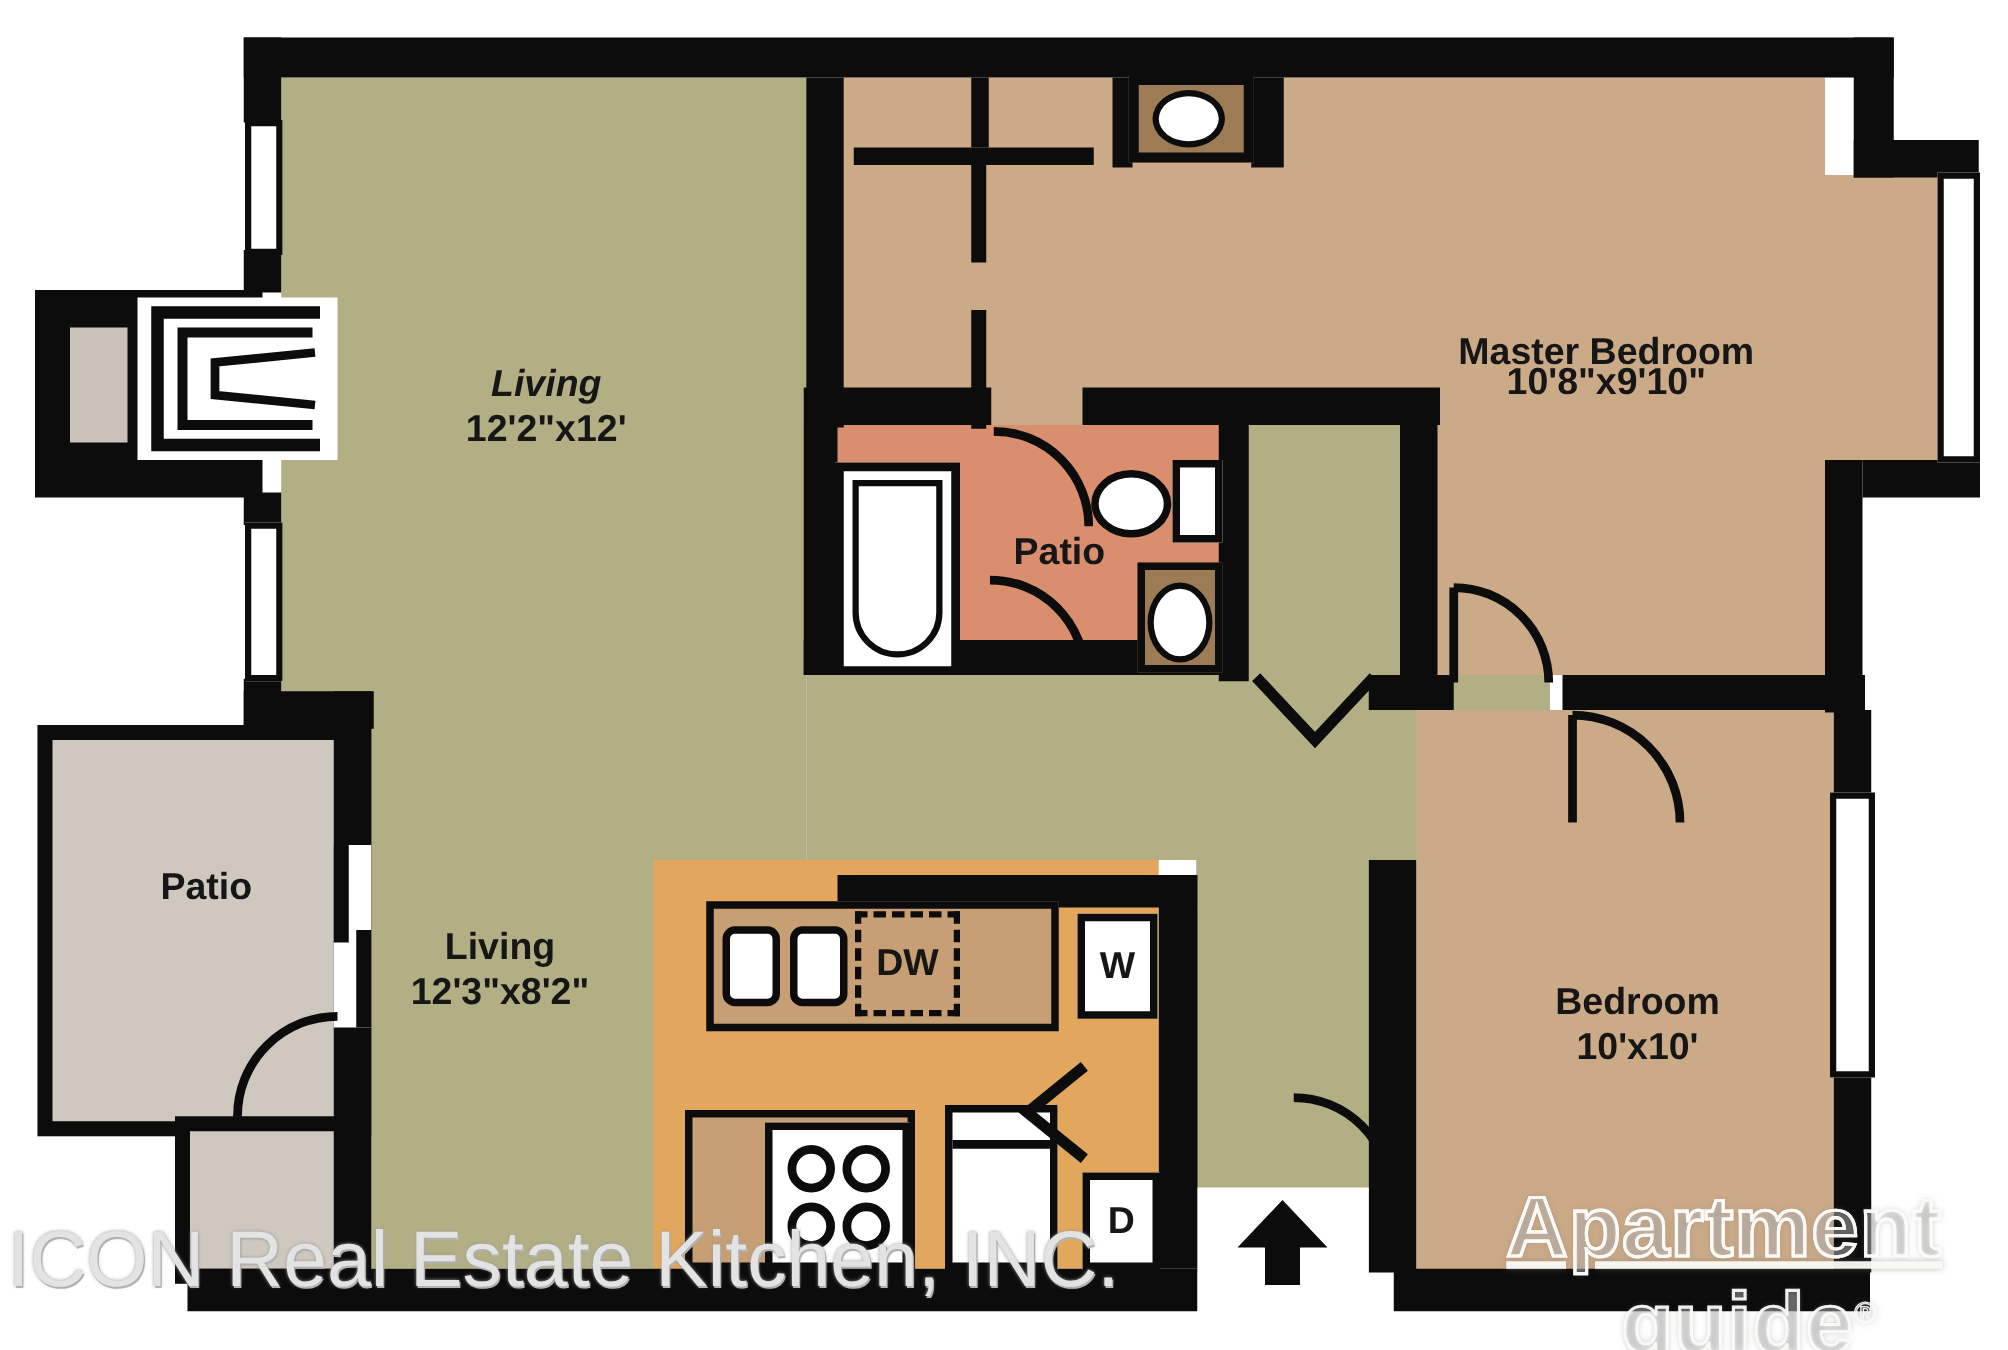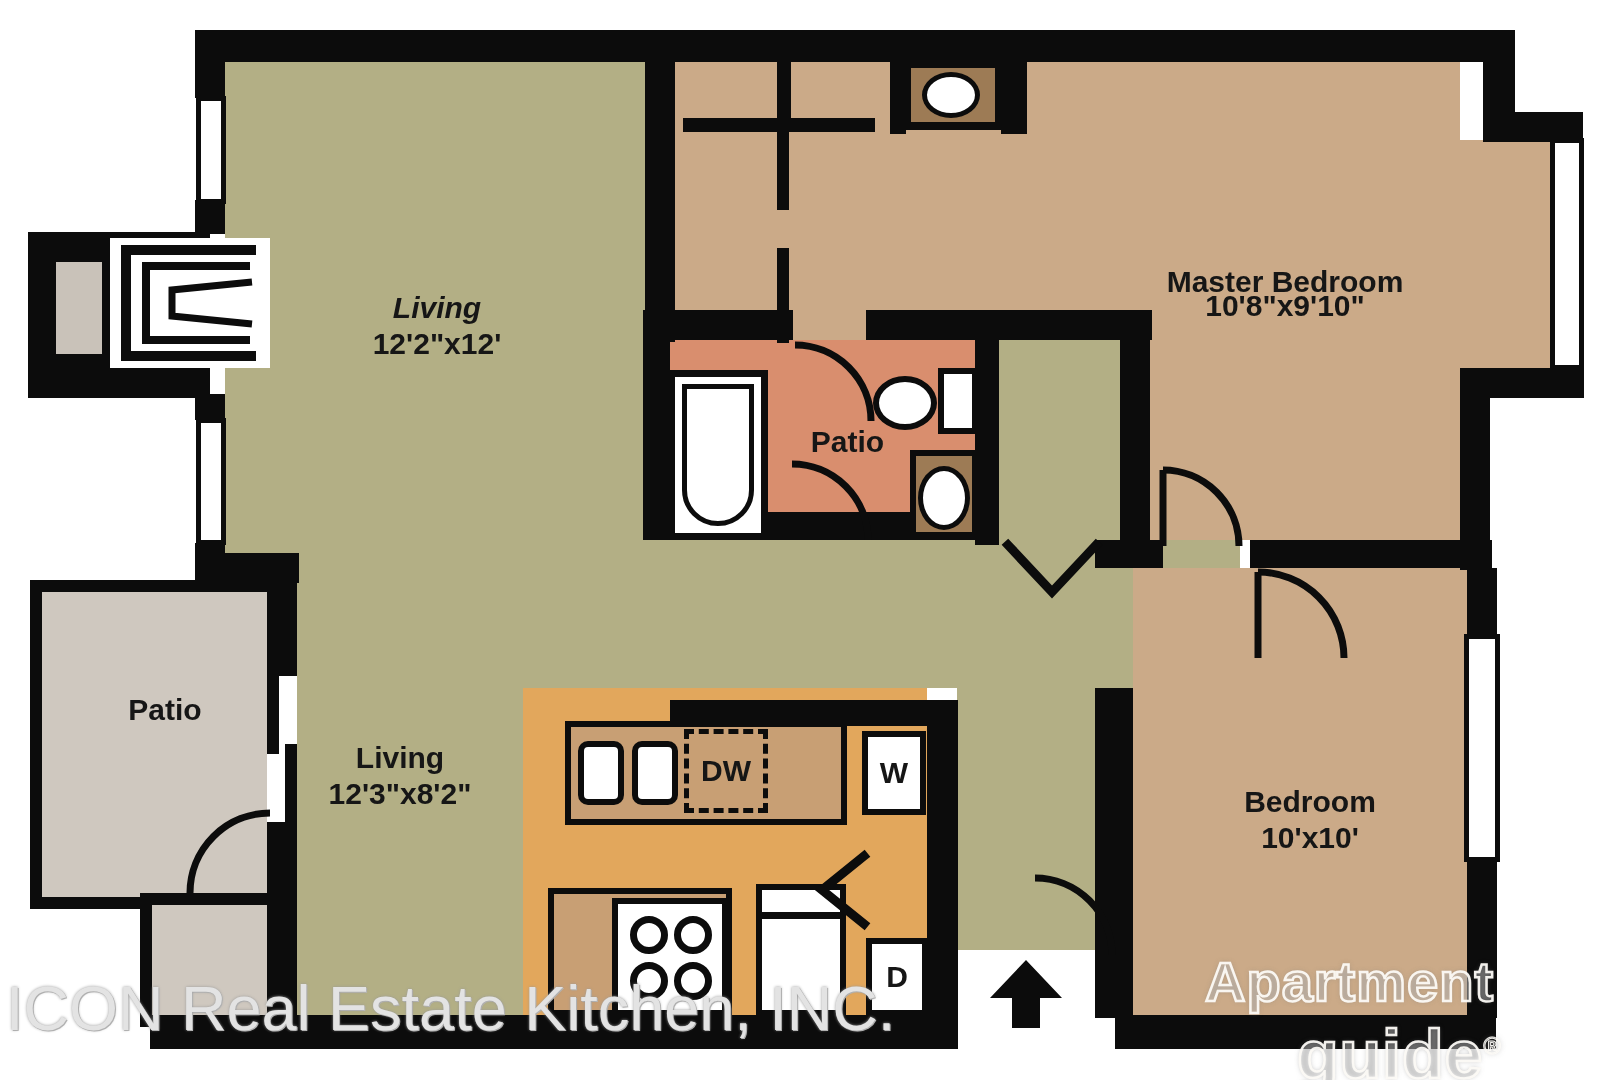--- a/index.html
+++ b/index.html
@@ -15,21 +15,21 @@
           font-size:30px;color:#161616;}
   .round{border-radius:50%;}
   #svg-overlay{position:absolute;left:0;top:0;z-index:5;pointer-events:none;}
   #entry-box{position:absolute;background:#ffffff;z-index:4;}
   .z4{z-index:4;}
   #wm-realtor{position:absolute;left:6px;top:972px;font-size:63px;font-weight:normal;
       color:#e3e3e3;text-shadow:0 0 3px #999999,1px 1px 0 #bbbbbb;white-space:nowrap;z-index:50;}
   #wm-brand{position:absolute;left:1205px;top:950px;z-index:50;font-weight:bold;
       color:rgba(255,255,255,0.22);-webkit-text-stroke:2.5px rgba(252,250,246,0.95);
       text-shadow:0 0 5px rgba(120,120,120,0.5);letter-spacing:1px;line-height:64px;}
-  #wm-brand .l1{font-size:56px;}
+  #wm-brand .l1{font-size:68px;text-decoration:underline;}
   #wm-brand .l2{font-size:68px;margin-left:92px;margin-top:-14px;display:block;}
   #wm-brand .reg{font-size:24px;vertical-align:super;-webkit-text-stroke:1px rgba(252,250,246,0.95);}
 </style>
 </head>
 <body>
 
 <div id="plan">
 
   <div class="fill" style="left: 225px; top: 62px; width: 420px; height: 953px; background-color: rgb(179, 175, 133);"></div>
   <div class="fill" style="left: 675px; top: 62px; width: 785px; height: 478px; background-color: rgb(203, 170, 136);"></div>

